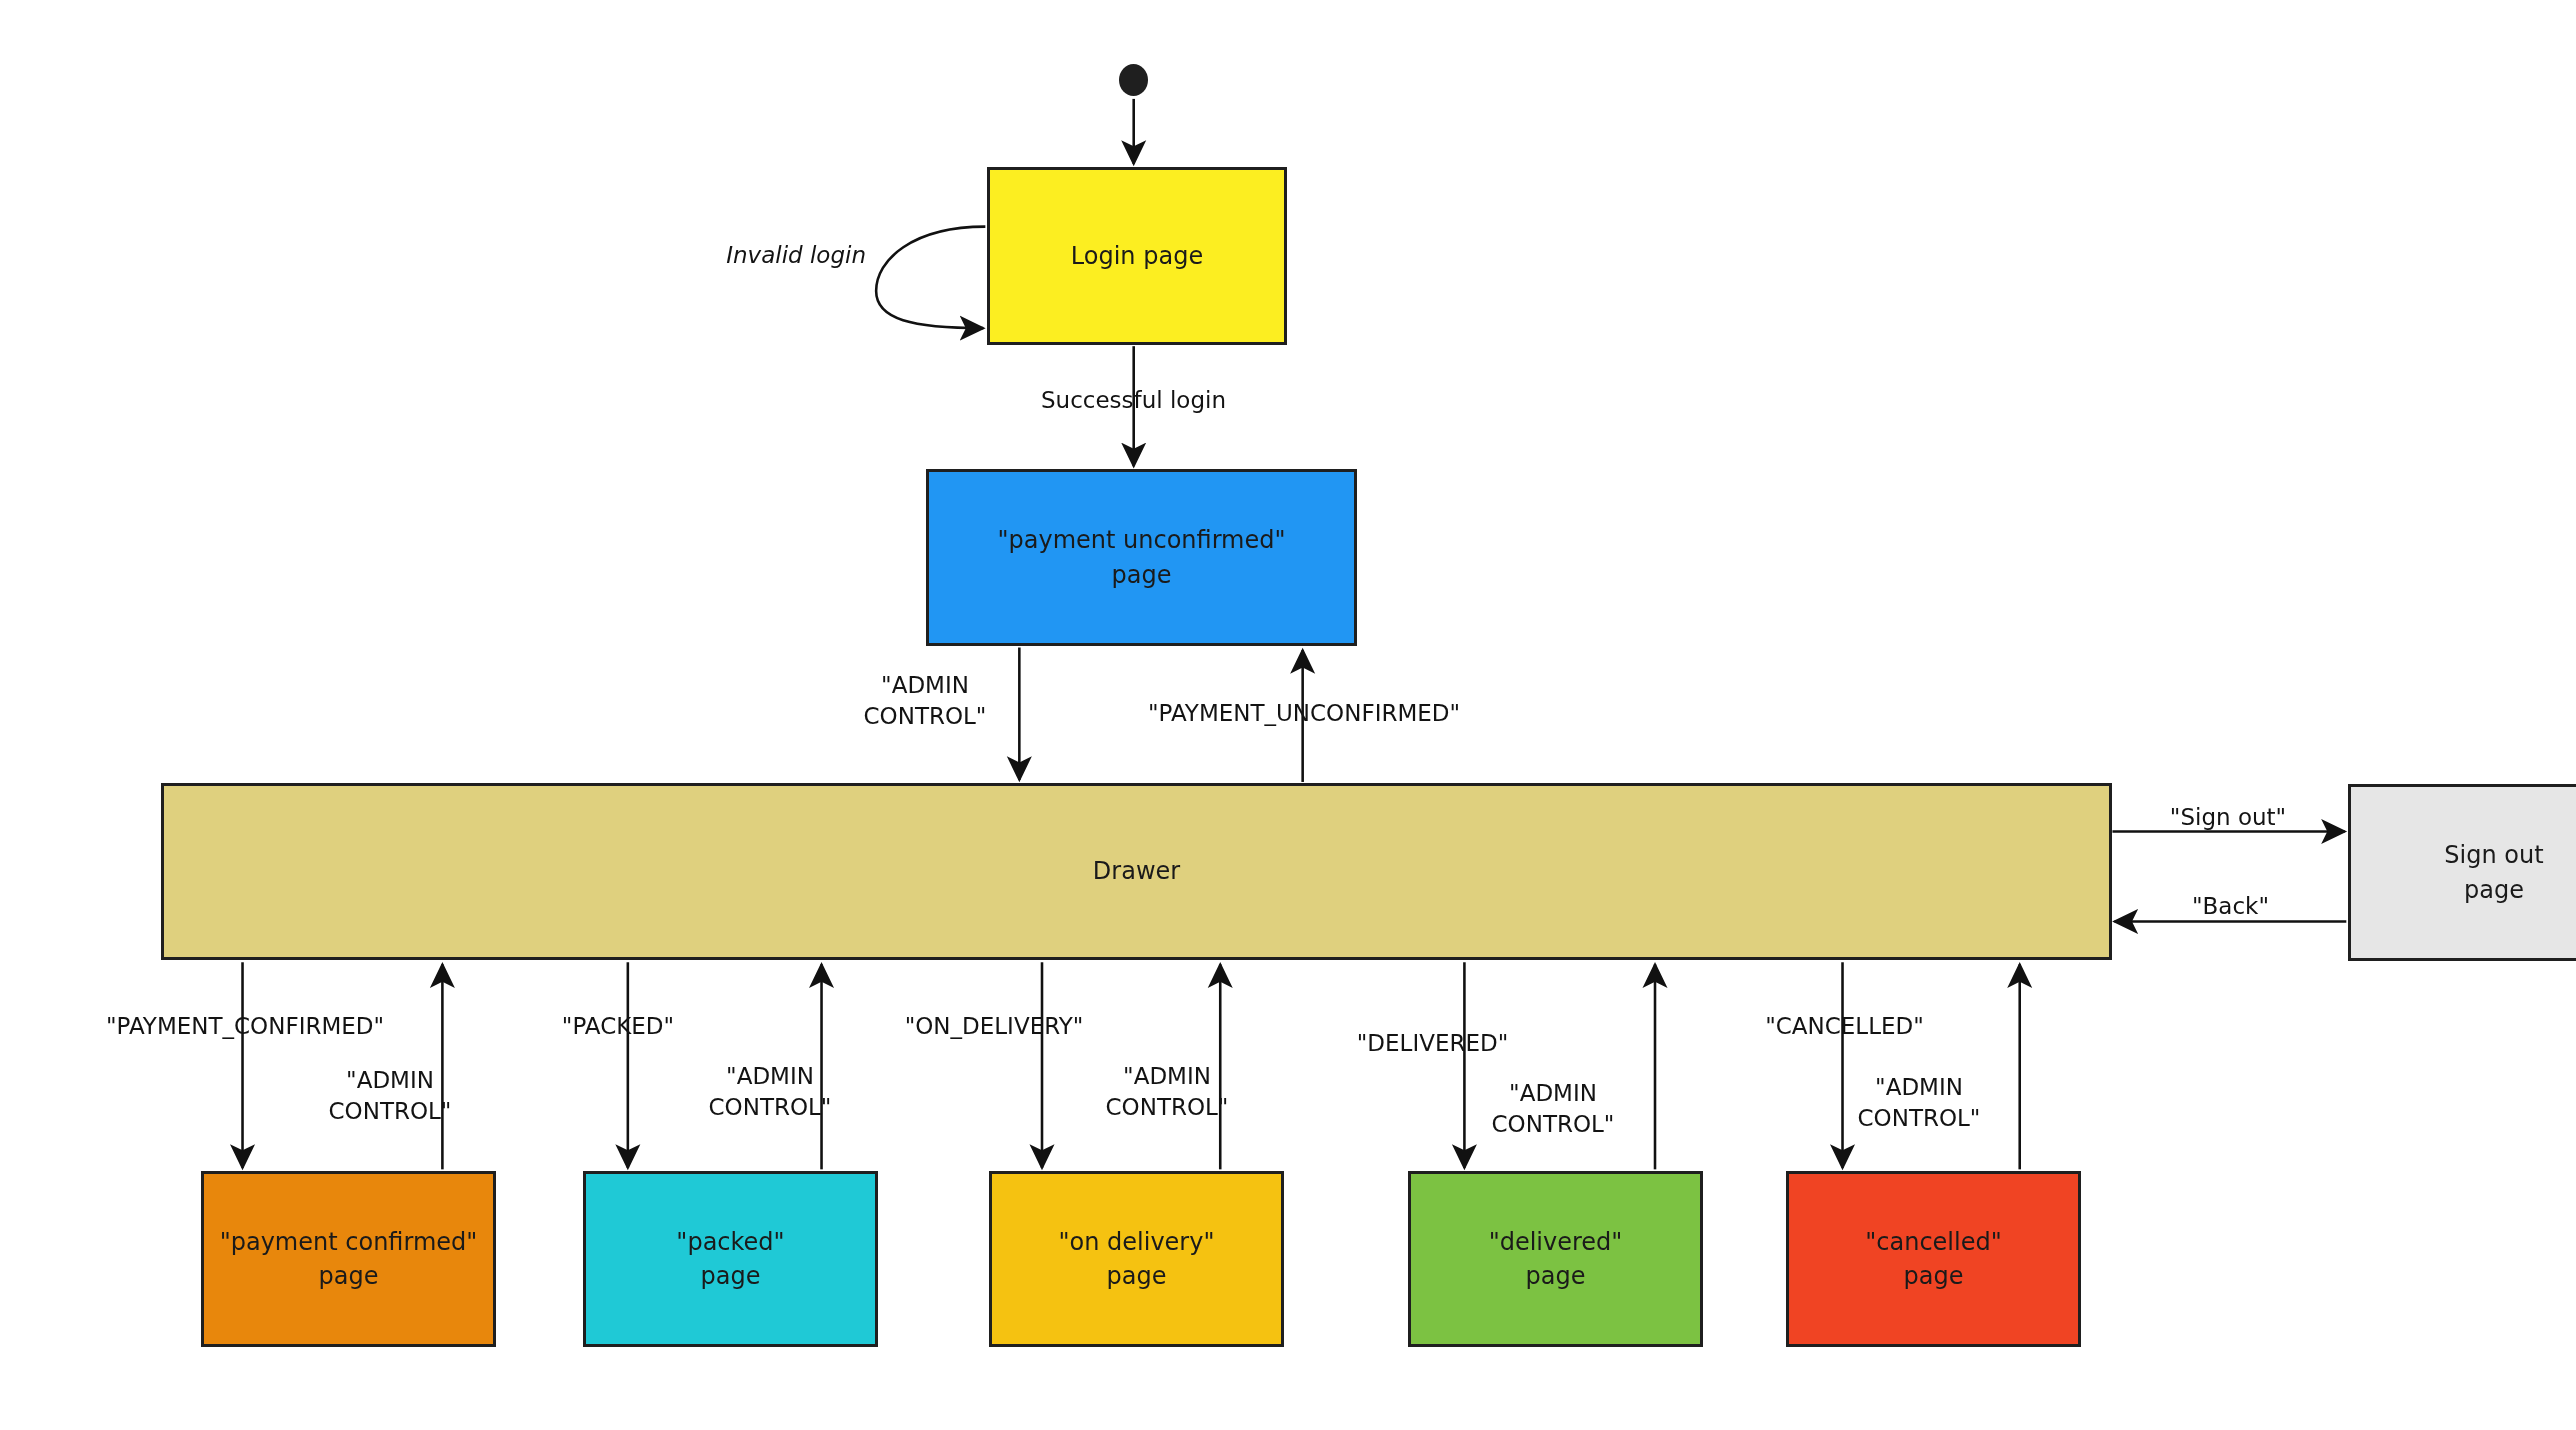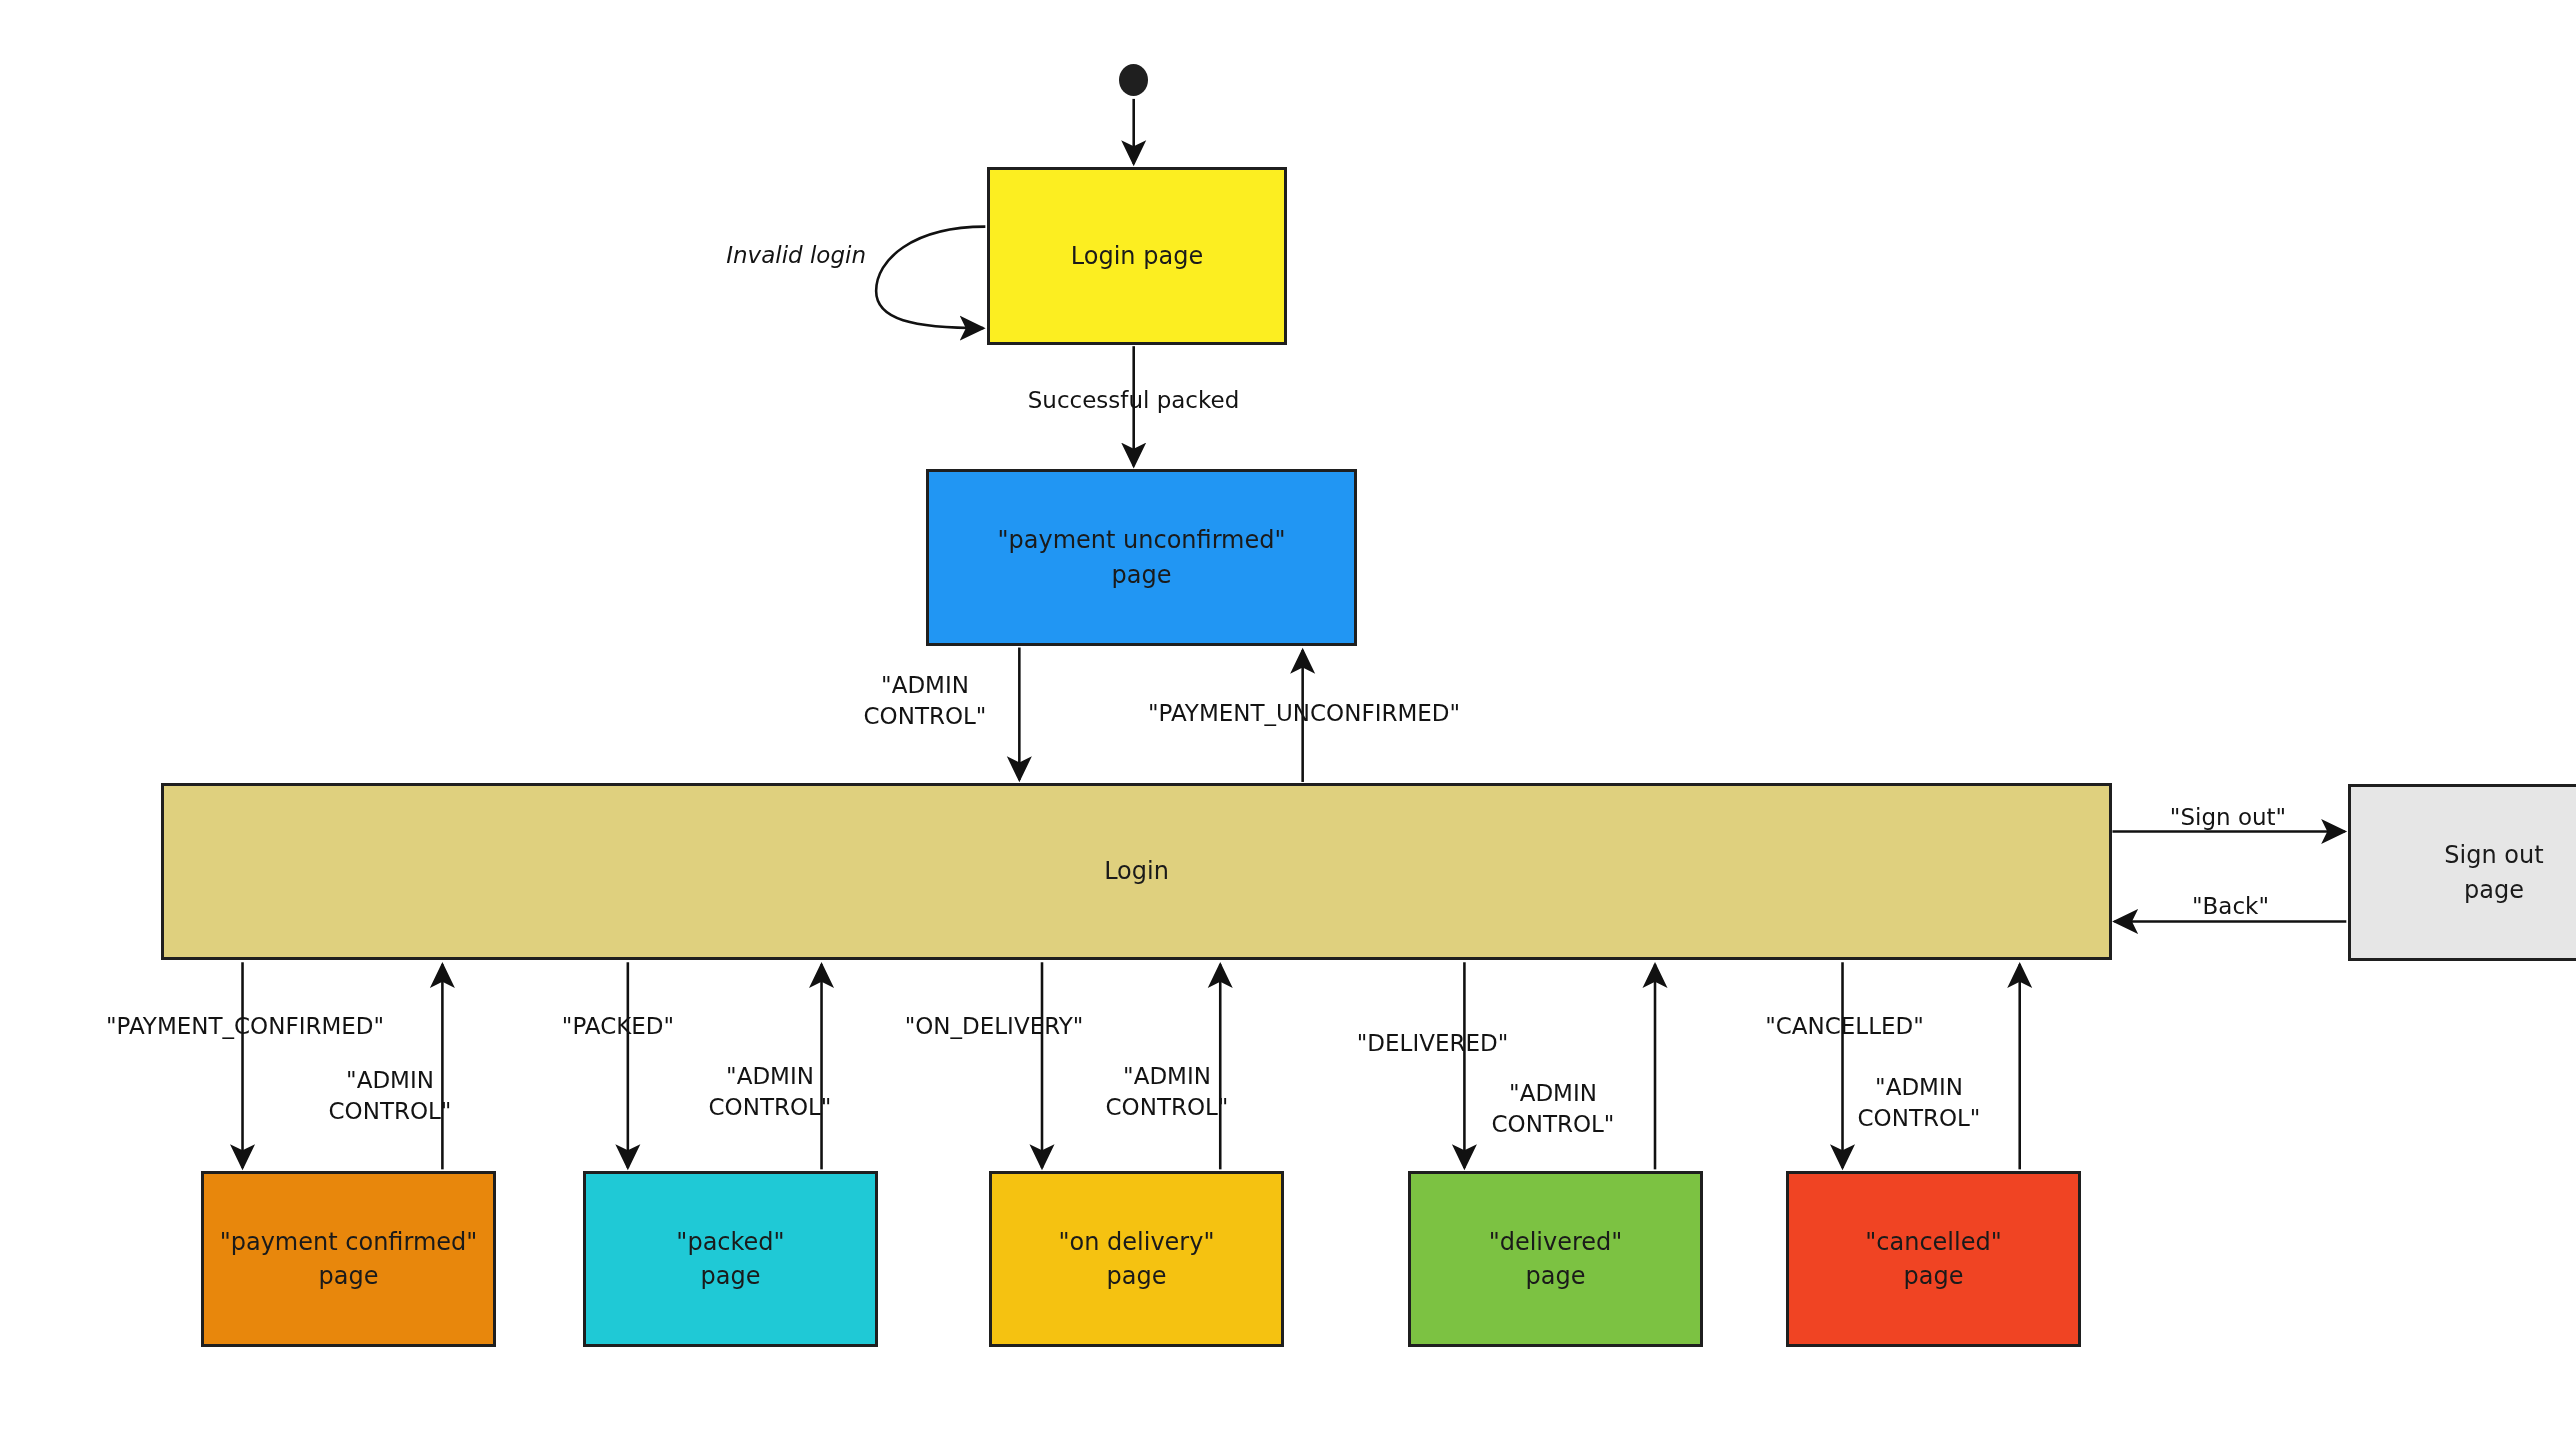--- a/index.html
+++ b/index.html
@@ -111,21 +111,21 @@
   <div class="node" style="left:987px; top:167px; width:300px; height:178px; background:#FCEE21;">
     <span>Login page</span>
   </div>
 
   <div class="node" style="left:926px; top:469px; width:431px; height:177px; background:#2196F3;">
     <span>"payment unconfirmed"
 page</span>
   </div>
 
   <div class="node" style="left:161px; top:783px; width:1951px; height:177px; background:#DFD07E;">
-    <span>Login</span>
+    <span>Drawer</span>
   </div>
 
   <div class="node" style="left:2348px; top:784px; width:292px; height:177px; background:#E6E6E6;">
     <span>Sign out
 page</span>
   </div>
 
   <div class="node" style="left:201px; top:1171px; width:295px; height:176px; background:#E8870C;">
     <span>"payment confirmed"
 page</span>
@@ -146,21 +146,21 @@
 page</span>
   </div>
 
   <div class="node" style="left:1786px; top:1171px; width:295px; height:176px; background:#F04423;">
     <span>"cancelled"
 page</span>
   </div>
 
   <div class="edge-label left" style="left:711px; top:240px; width:155px;">Invalid login</div>
 
-  <div class="edge-label" style="left:953px; top:385px; width:361px;">Successful packed</div>
+  <div class="edge-label" style="left:953px; top:385px; width:361px;">Successful login</div>
 
   <div class="edge-label" style="left:840px; top:670px; width:170px;">"ADMIN
 CONTROL"</div>
 
   <div class="edge-label" style="left:1041px; top:698px; width:526px;">"PAYMENT_UNCONFIRMED"</div>
 
   <div class="edge-label" style="left:2143px; top:802px; width:170px;">"Sign out"</div>
 
   <div class="edge-label" style="left:2148px; top:891px; width:165px;">"Back"</div>
 

